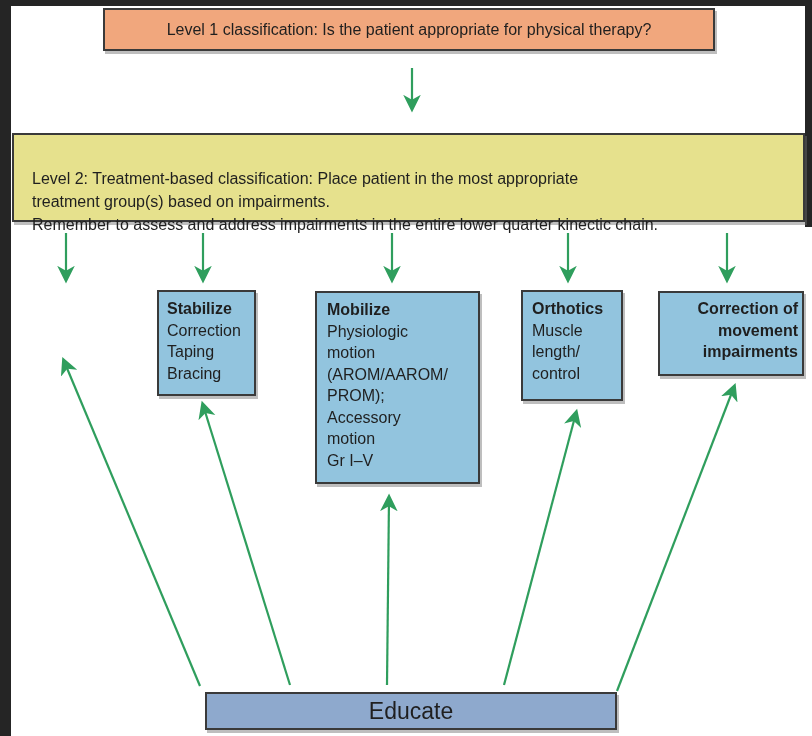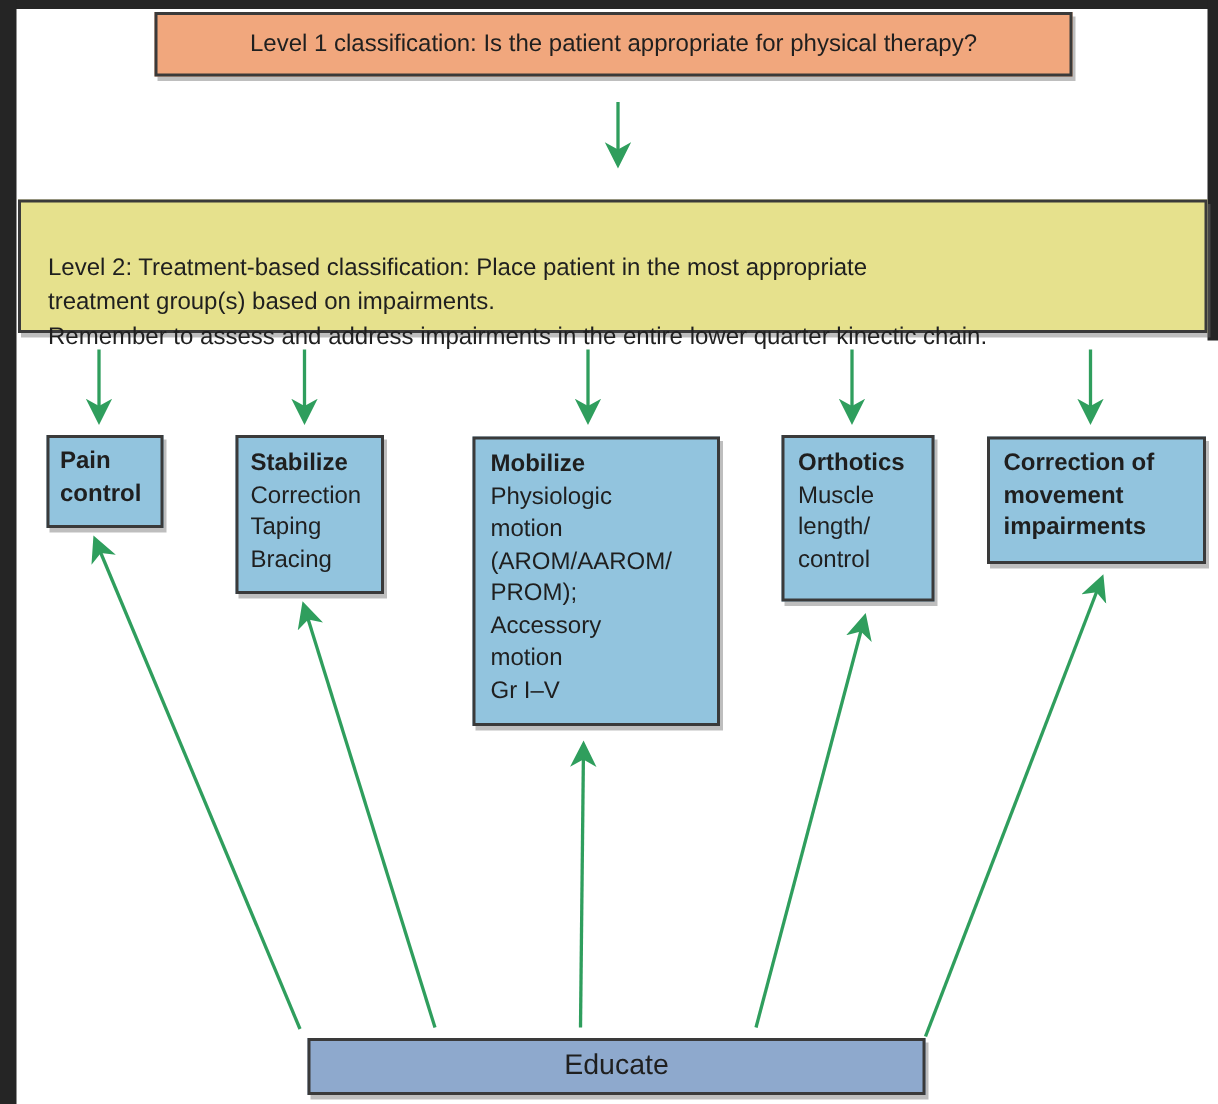--- a/index.html
+++ b/index.html
@@ -33,26 +33,26 @@
   .group-box{
     background:var(--treatment-fill,#92c4de);
     font-size:16px;line-height:21.5px;
   }
   .group-box .title{font-weight:bold;display:block;}
   .group-box .details{display:block;white-space:pre-line;}
   #group-pain-control{left:31px;top:290px;width:78px;height:62px;padding:5px 5px 0 7px;}
   #group-stabilize{left:157px;top:290px;width:99px;height:106px;padding:6px 4px 0 8px;}
   #group-mobilize{left:315px;top:291px;width:165px;height:193px;padding:6px 6px 0 10px;}
   #group-exercise{left:521px;top:290px;width:102px;height:111px;padding:6px 4px 0 9px;}
-  #group-correction{left:658px;top:291px;width:146px;height:85px;padding:5px 4px 0 9px;}
+  #group-correction{left:658px;top:291px;width:146px;height:85px;padding:5px 4px 0 9px;text-align:right;}
   #educate-box{
     left:205px;top:692px;width:412px;height:38px;
     background:var(--educate-fill,#8ea9cd);
     display:flex;align-items:center;justify-content:center;
-    font-size:19px;
+    font-size:23px;
   }
   #arrow-layer{position:absolute;left:0;top:0;width:812px;height:736px;pointer-events:none;}
   #arrow-layer line{stroke:var(--arrow-green,#2f9e5d);stroke-width:2.2;}
 </style>
 </head>
 <body>
 
 <div id="stage">
 
   <div id="frame-top" class="frame"></div>
@@ -83,24 +83,20 @@
   <div id="level1-box" class="node">
     <span>Level 1 classification: Is the patient appropriate for physical therapy?</span>
   </div>
 
   <div id="level2-box" class="node">
     <span>Level 2: Treatment-based classification: Place patient in the most appropriate
 treatment group(s) based on impairments.
 Remember to assess and address impairments in the entire lower quarter kinectic chain.</span>
   </div>
 
-  <div id="group-pain-control" class="node group-box">
-    <span class="title">Pain control</span>
-    <span class="details"></span>
-  </div>
 
   <div id="group-stabilize" class="node group-box">
     <span class="title">Stabilize</span>
     <span class="details">Correction
 Taping
 Bracing</span>
   </div>
 
   <div id="group-mobilize" class="node group-box">
     <span class="title">Mobilize</span>

